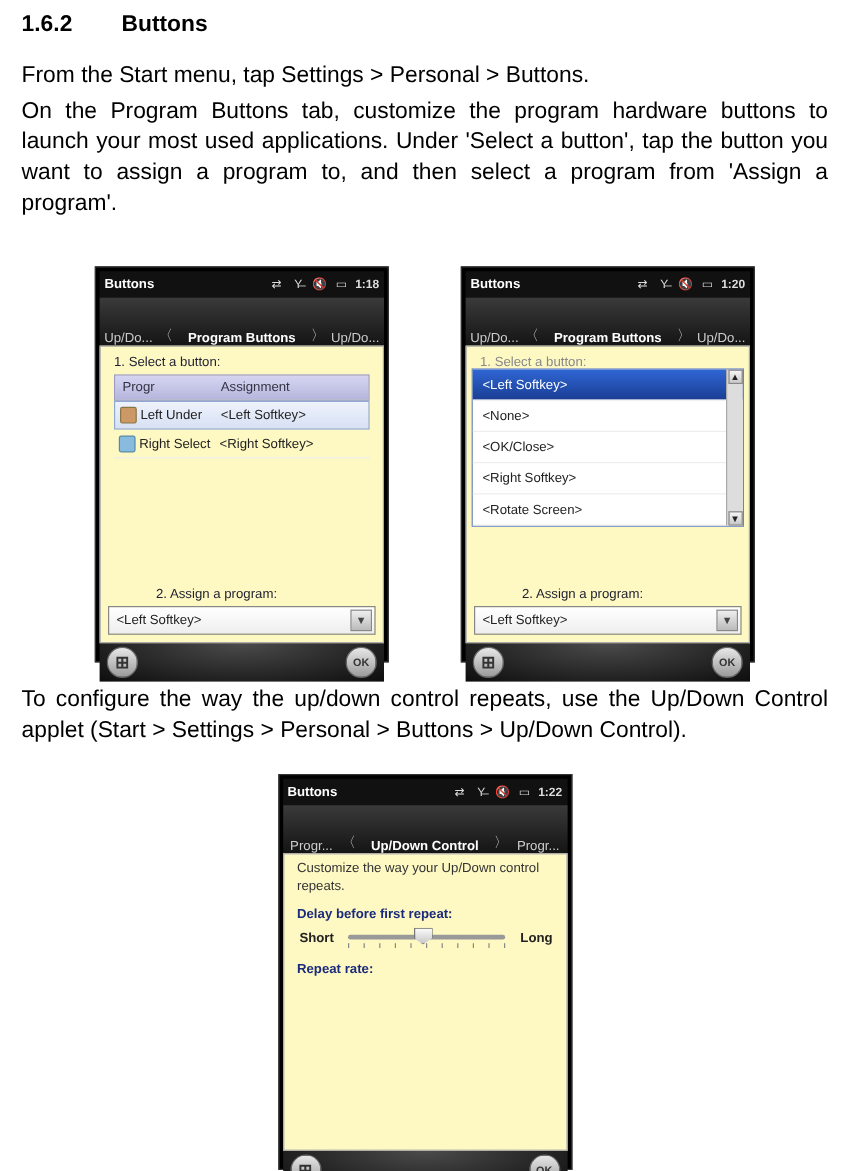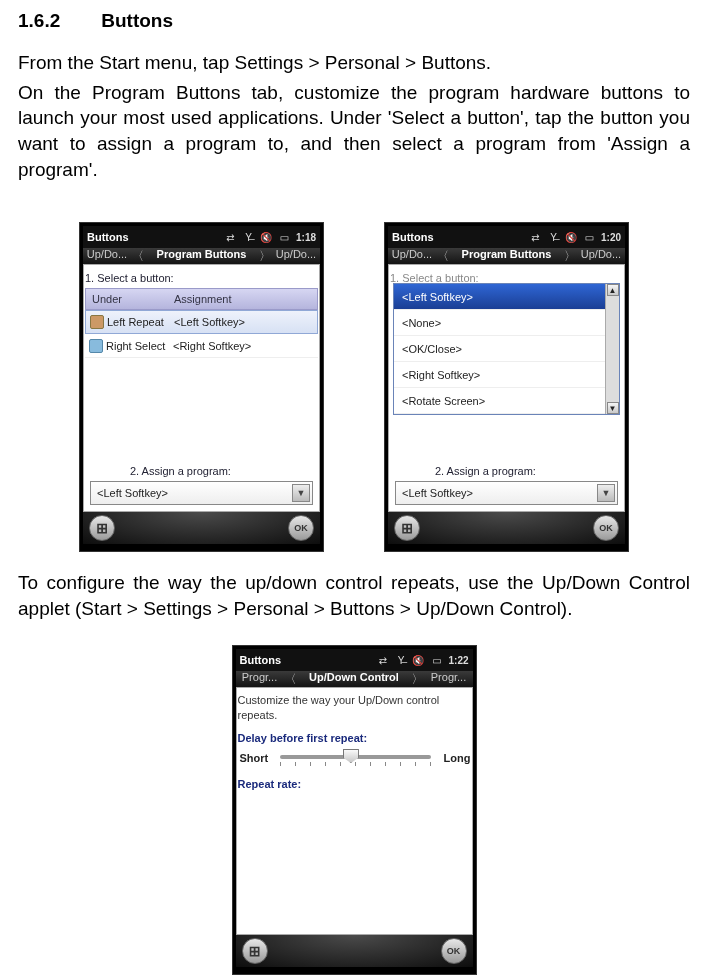--- a/index.html
+++ b/index.html
@@ -6,25 +6,25 @@
     body { font-family: Arial, Helvetica, sans-serif; width: 708px; background: #fff; color: #000; padding: 10px 18px; }
     h2 { font-size: 19px; font-weight: bold; margin-bottom: 18px; }
     h2 .num { display: inline-block; width: 78px; }
     p.body { font-size: 19px; line-height: 1.35; margin-bottom: 4px; text-align: justify; }
     .gap { height: 30px; }
     .shots-row { display: flex; justify-content: center; gap: 60px; margin: 6px 0 18px; }
     .phone { width: 245px; height: 330px; background: #000; padding: 3px; border: 1px solid #333; position: relative; }
     .phone .titlebar { height: 22px; background: #111; color: #fff; display: flex; align-items: center; padding: 0 4px; font-size: 11px; }
     .phone .titlebar .tl { flex: 1; font-weight: bold; }
     .phone .titlebar .icon { width: 15px; height: 14px; margin-left: 3px; display: inline-flex; align-items: center; justify-content: center; font-size: 10px; color: #ddd; }
-    .phone .tabbar { height: 16px; background: linear-gradient(#3a3a3a,#141414); color: #fff; display: flex; align-items: flex-start; font-size: 11px; }
+    .phone .tabbar { height: 40px; background: linear-gradient(#3a3a3a,#141414); color: #fff; display: flex; align-items: flex-end; font-size: 11px; }
     .phone .tabbar .side { width: 48px; text-align: center; color: #ccc; }
     .phone .tabbar .chev { width: 14px; color: #bbb; font-size: 12px; display: inline-flex; align-items: center; justify-content: center; }
     .phone .tabbar .mid { flex: 1; text-align: center; font-weight: bold; }
-    .phone .content { background: #ffffff; height: 248px; padding: 5px 1px; font-size: 11px; color: #222; position: relative; border: 1px solid #aaa; }
+    .phone .content { background: #fef9c3; height: 248px; padding: 5px 11px; font-size: 11px; color: #222; position: relative; border: 1px solid #aaa; }
     .phone .bottombar { height: 32px; background: radial-gradient(ellipse at top,#4b4b4b,#0d0d0d); display: flex; justify-content: space-between; align-items: center; padding: 0 6px; }
     .roundbtn { width: 26px; height: 26px; border-radius: 50%; background: linear-gradient(#e7e7e7,#9a9a9a); border: 1px solid #666; display: flex; align-items: center; justify-content: center; font-size: 9px; font-weight: bold; color: #333; }
     .roundbtn.win { font-size: 14px; }
     .label1 { color: #223; margin: 2px 0 4px; }
     .thead { display: flex; background: linear-gradient(#d6d6f2,#b5b5dd); border: 1px solid #9a9ac9; height: 22px; align-items: center; }
     .thead .c1 { width: 82px; padding-left: 6px; color: #334; }
     .thead .c2 { flex: 1; padding-left: 6px; color: #334; }
     .trow { display: flex; height: 24px; align-items: center; border-bottom: 1px solid #eee; }
     .trow.sel { background: linear-gradient(#eef2fb,#d7e1f4); border: 1px solid #90a8d6; }
     .trow .c1 { width: 82px; padding-left: 4px; display: flex; align-items: center; gap: 3px; }
@@ -76,27 +76,27 @@
     <div class="tabbar">
       <span class="side">Up/Do...</span>
       <span class="chev">〈</span>
       <span class="mid">Program Buttons</span>
       <span class="chev">〉</span>
       <span class="side">Up/Do...</span>
     </div>
     <div class="content">
       <div class="label1">1. Select a button:</div>
       <div class="thead">
-        <div class="c1">Under</div>
+        <div class="c1">Progr</div>
         <div class="c2">Assignment</div>
       </div>
       <div class="trow sel">
         <div class="c1">
             <span class="tinyicon"></span>
-            <span>Left Repeat</span>
+            <span>Left Under</span>
           </div>
         <div class="c2">&lt;Left Softkey&gt;</div>
       </div>
       <div class="trow">
         <div class="c1">
             <span class="tinyicon" style="background:#8bd;border-color:#58a;"></span>
             <span>Right Select</span>
           </div>
         <div class="c2">&lt;Right Softkey&gt;</div>
       </div>

